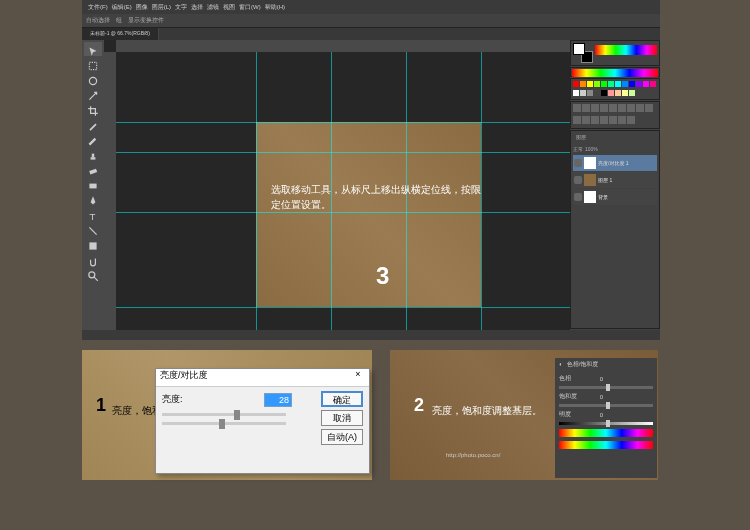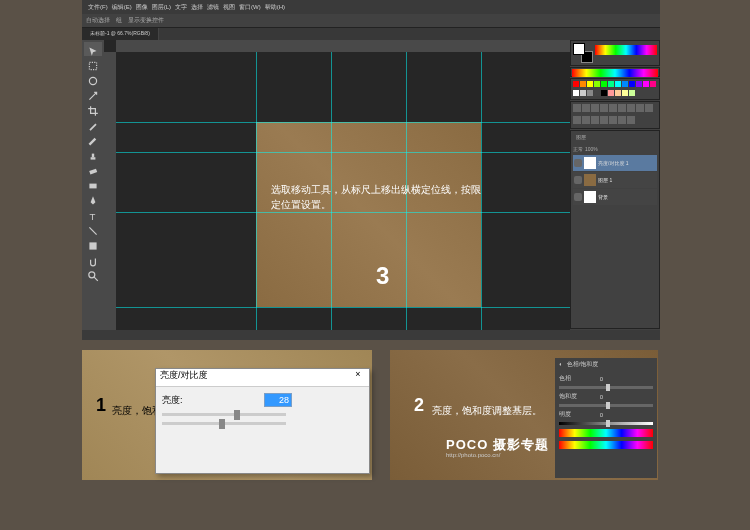--- a/index.html
+++ b/index.html
@@ -56,21 +56,21 @@
 
 .panel1 { position: absolute; top: 350px; left: 82px; width: 290px; height: 130px; background: linear-gradient(45deg,#a08656,#b09668,#a08656); }
 .panel1-num { position: absolute; top: 45px; left: 14px; color: #000; font-size: 18px; font-weight: bold; }
 .panel1-cap { position: absolute; top: 54px; left: 30px; color: #000; font-size: 10px; }
 
 
 .dialog { position: absolute; top: 368px; left: 155px; width: 215px; height: 106px; background: #f0f0f0; border: 1px solid #888; box-shadow: 3px 3px 5px rgba(0,0,0,0.3); font-size: 9px; }
 .dlg-title { height: 18px; background: #fff; display: flex; align-items: flex-start; justify-content: space-between; padding: 0 4px; border-bottom: 1px solid #ccc; }
 .dlg-close { width: 14px; text-align: center; }
 .dlg-body { padding: 6px; position: relative; height: 86px; }
-.dlg-row { display: flex; align-items: center; margin-bottom: 6px; }
+.dlg-row { display: flex; align-items: flex-start; margin-bottom: 6px; }
 .dlg-label { width: 38px; color: #000; }
 .dlg-slider { flex: 1; height: 3px; background: #ccc; position: relative; margin-right: 6px; }
 .dlg-thumb { position: absolute; top: -3px; width: 6px; height: 10px; background: #888; }
 .dlg-input { width: 28px; height: 14px; border: 1px solid #7a9ec6; text-align: right; padding-right: 2px; font-size: 9px; }
 .dlg-input.hl { background: #3399ff; color: #fff; }
 .dlg-btns { position: absolute; right: 6px; top: 4px; display: flex; flex-direction: column; gap: 3px; }
 .dlg-btn { width: 42px; height: 16px; border: 1px solid #888; background: #f8f8f8; font-size: 9px; text-align: center; line-height: 14px; }
 .dlg-btn.def { border: 2px solid #4a8ad0; }
 .dlg-checks { position: absolute; bottom: 4px; left: 6px; right: 6px; display: flex; justify-content: space-between; }
 .dlg-check { display: flex; align-items: center; gap: 2px; }
@@ -289,27 +289,31 @@
     <div class="dlg-row" style="width:130px">
       <div class="dlg-slider">
           <div class="dlg-thumb" style="left:58%"></div>
         </div>
     </div>
     <div class="dlg-row" style="width:130px">
       <div class="dlg-slider">
           <div class="dlg-thumb" style="left:46%"></div>
         </div>
     </div>
+    <div class="dlg-btns">
+      <div class="dlg-btn def">确定</div>
+      <div class="dlg-btn">取消</div>
+      <div class="dlg-btn">自动(A)</div>
+    </div>
   </div>
 </div>
 
 <div class="panel2">
   <div class="panel2-num">2</div>
   <div class="panel2-cap">亮度，饱和度调整基层。</div>
-  <div class="poco-logo">POCO 摄影专题</div>
   <div class="poco-url">http://photo.poco.cn/</div>
 </div>
 
 <div class="float-panel">
   <div class="fp-header">
     <span style="margin-right:4px">◐</span>
     <span>色相/饱和度</span>
   </div>
   <div class="fp-body">
     <div class="fp-row">

